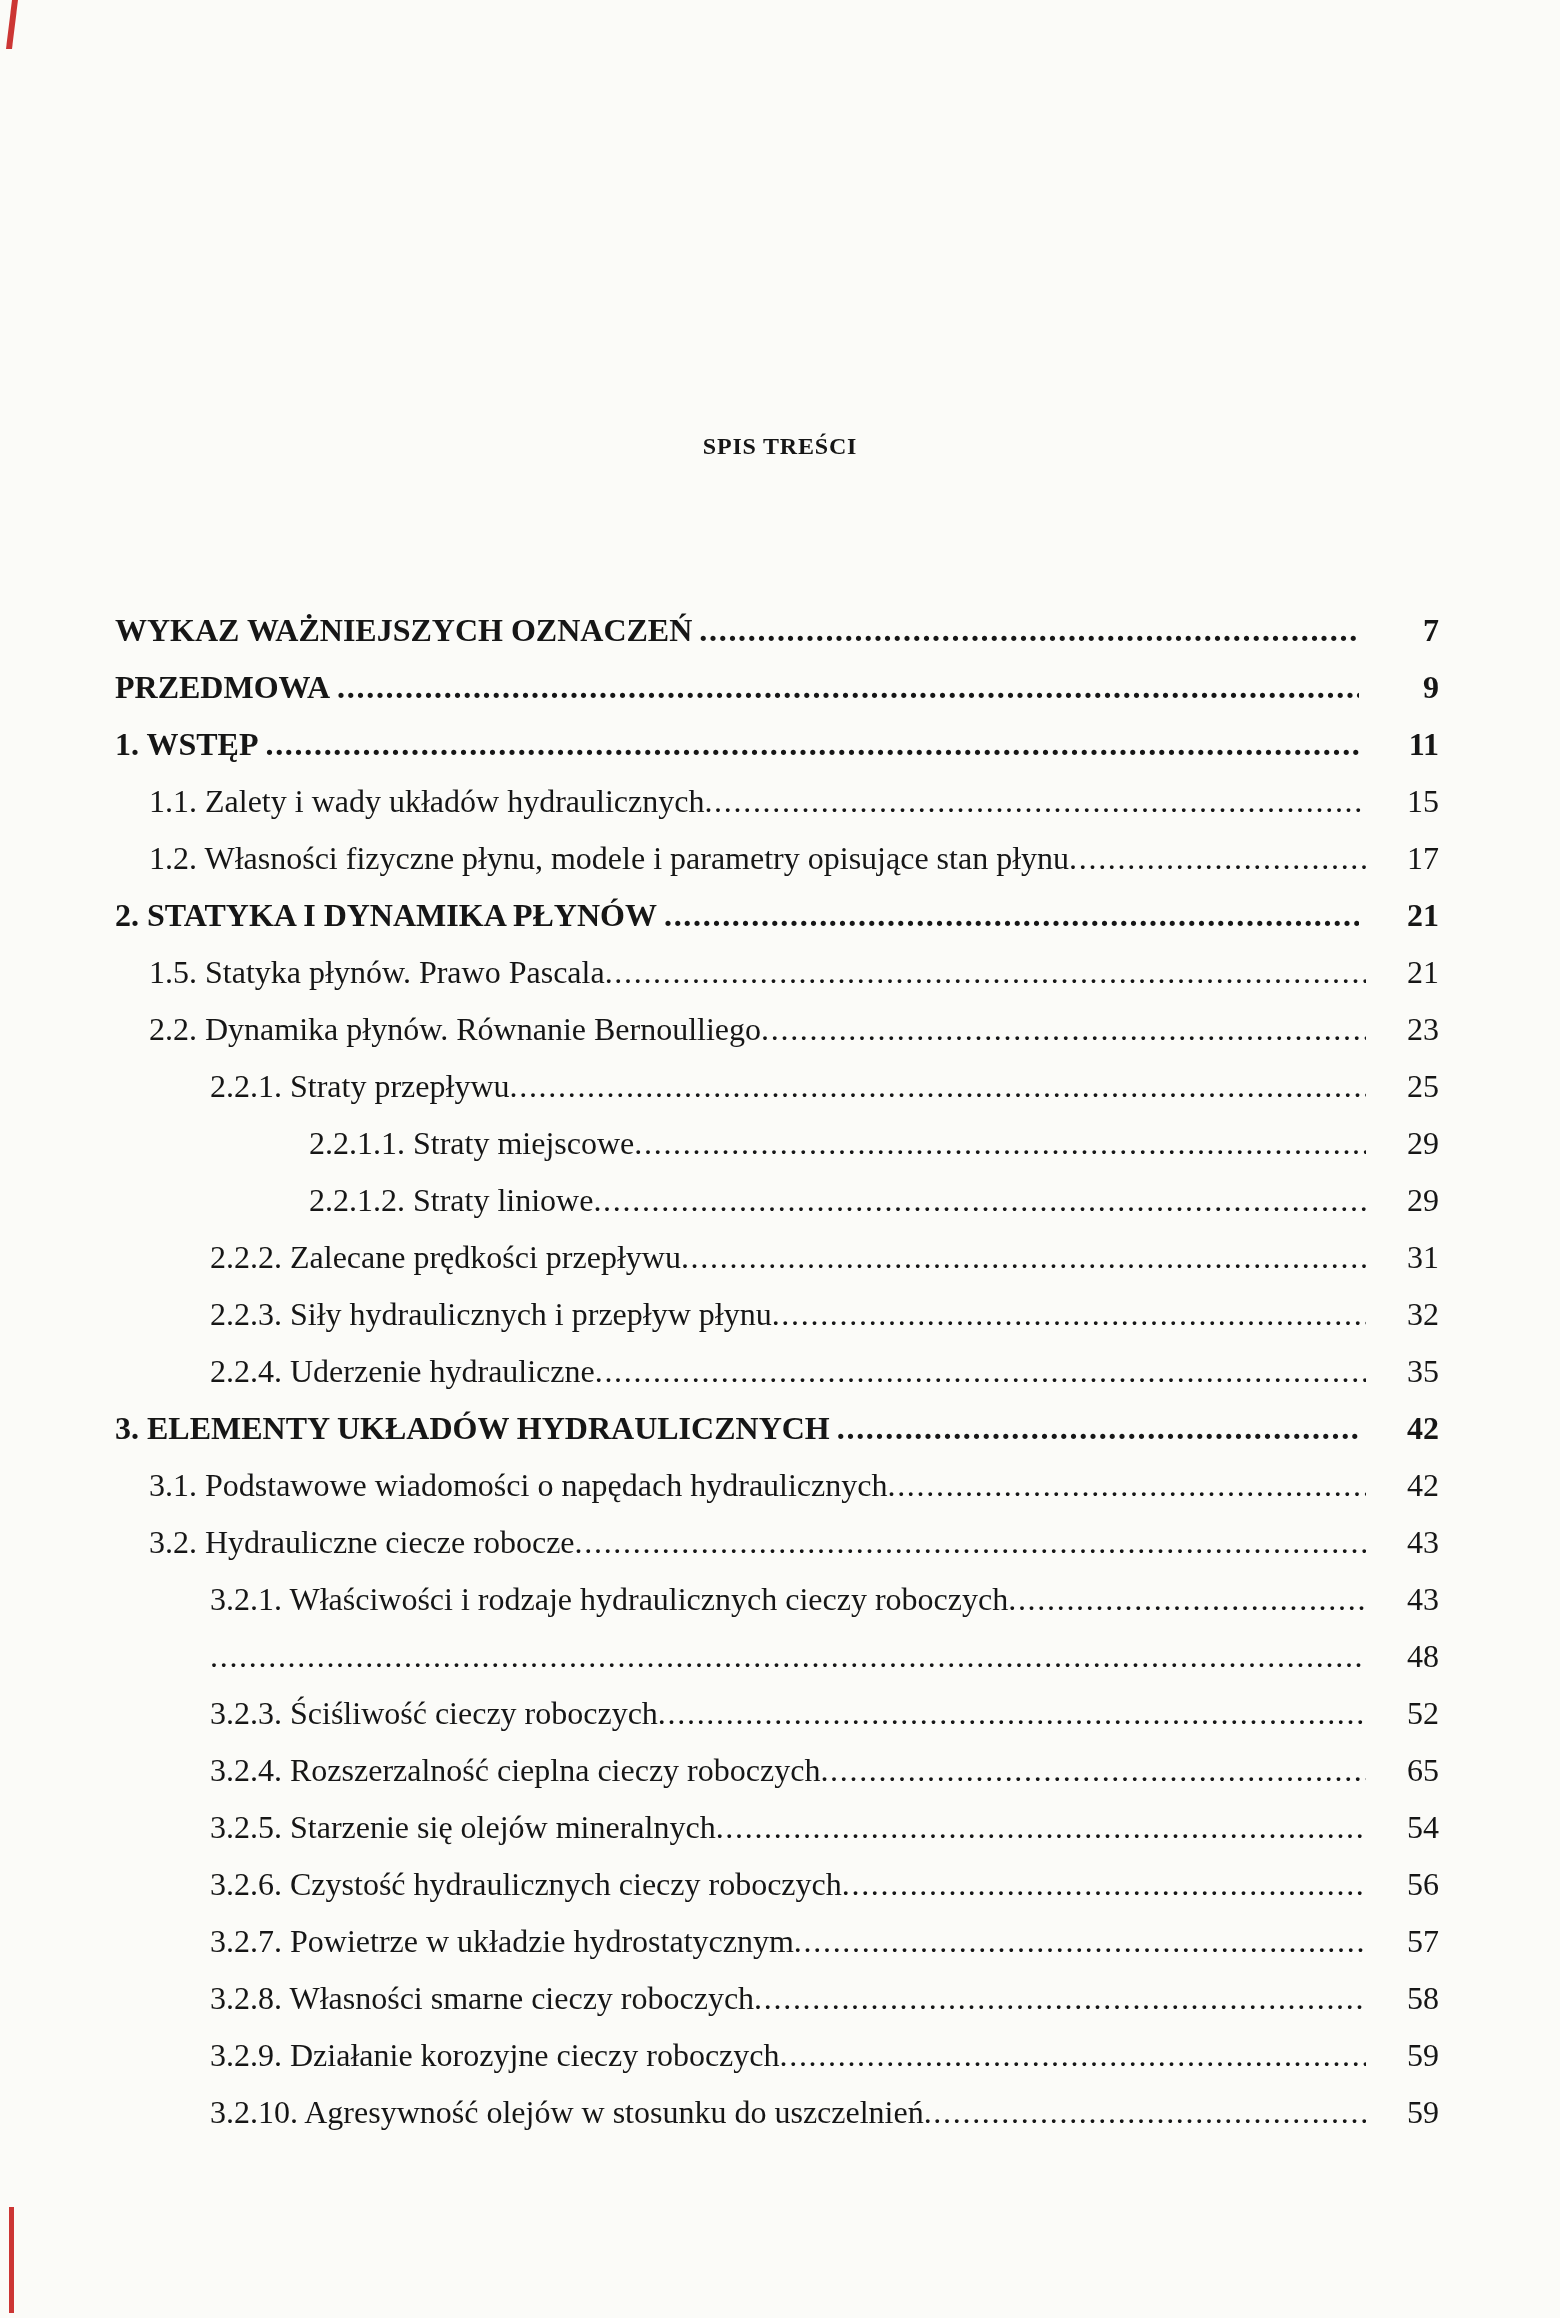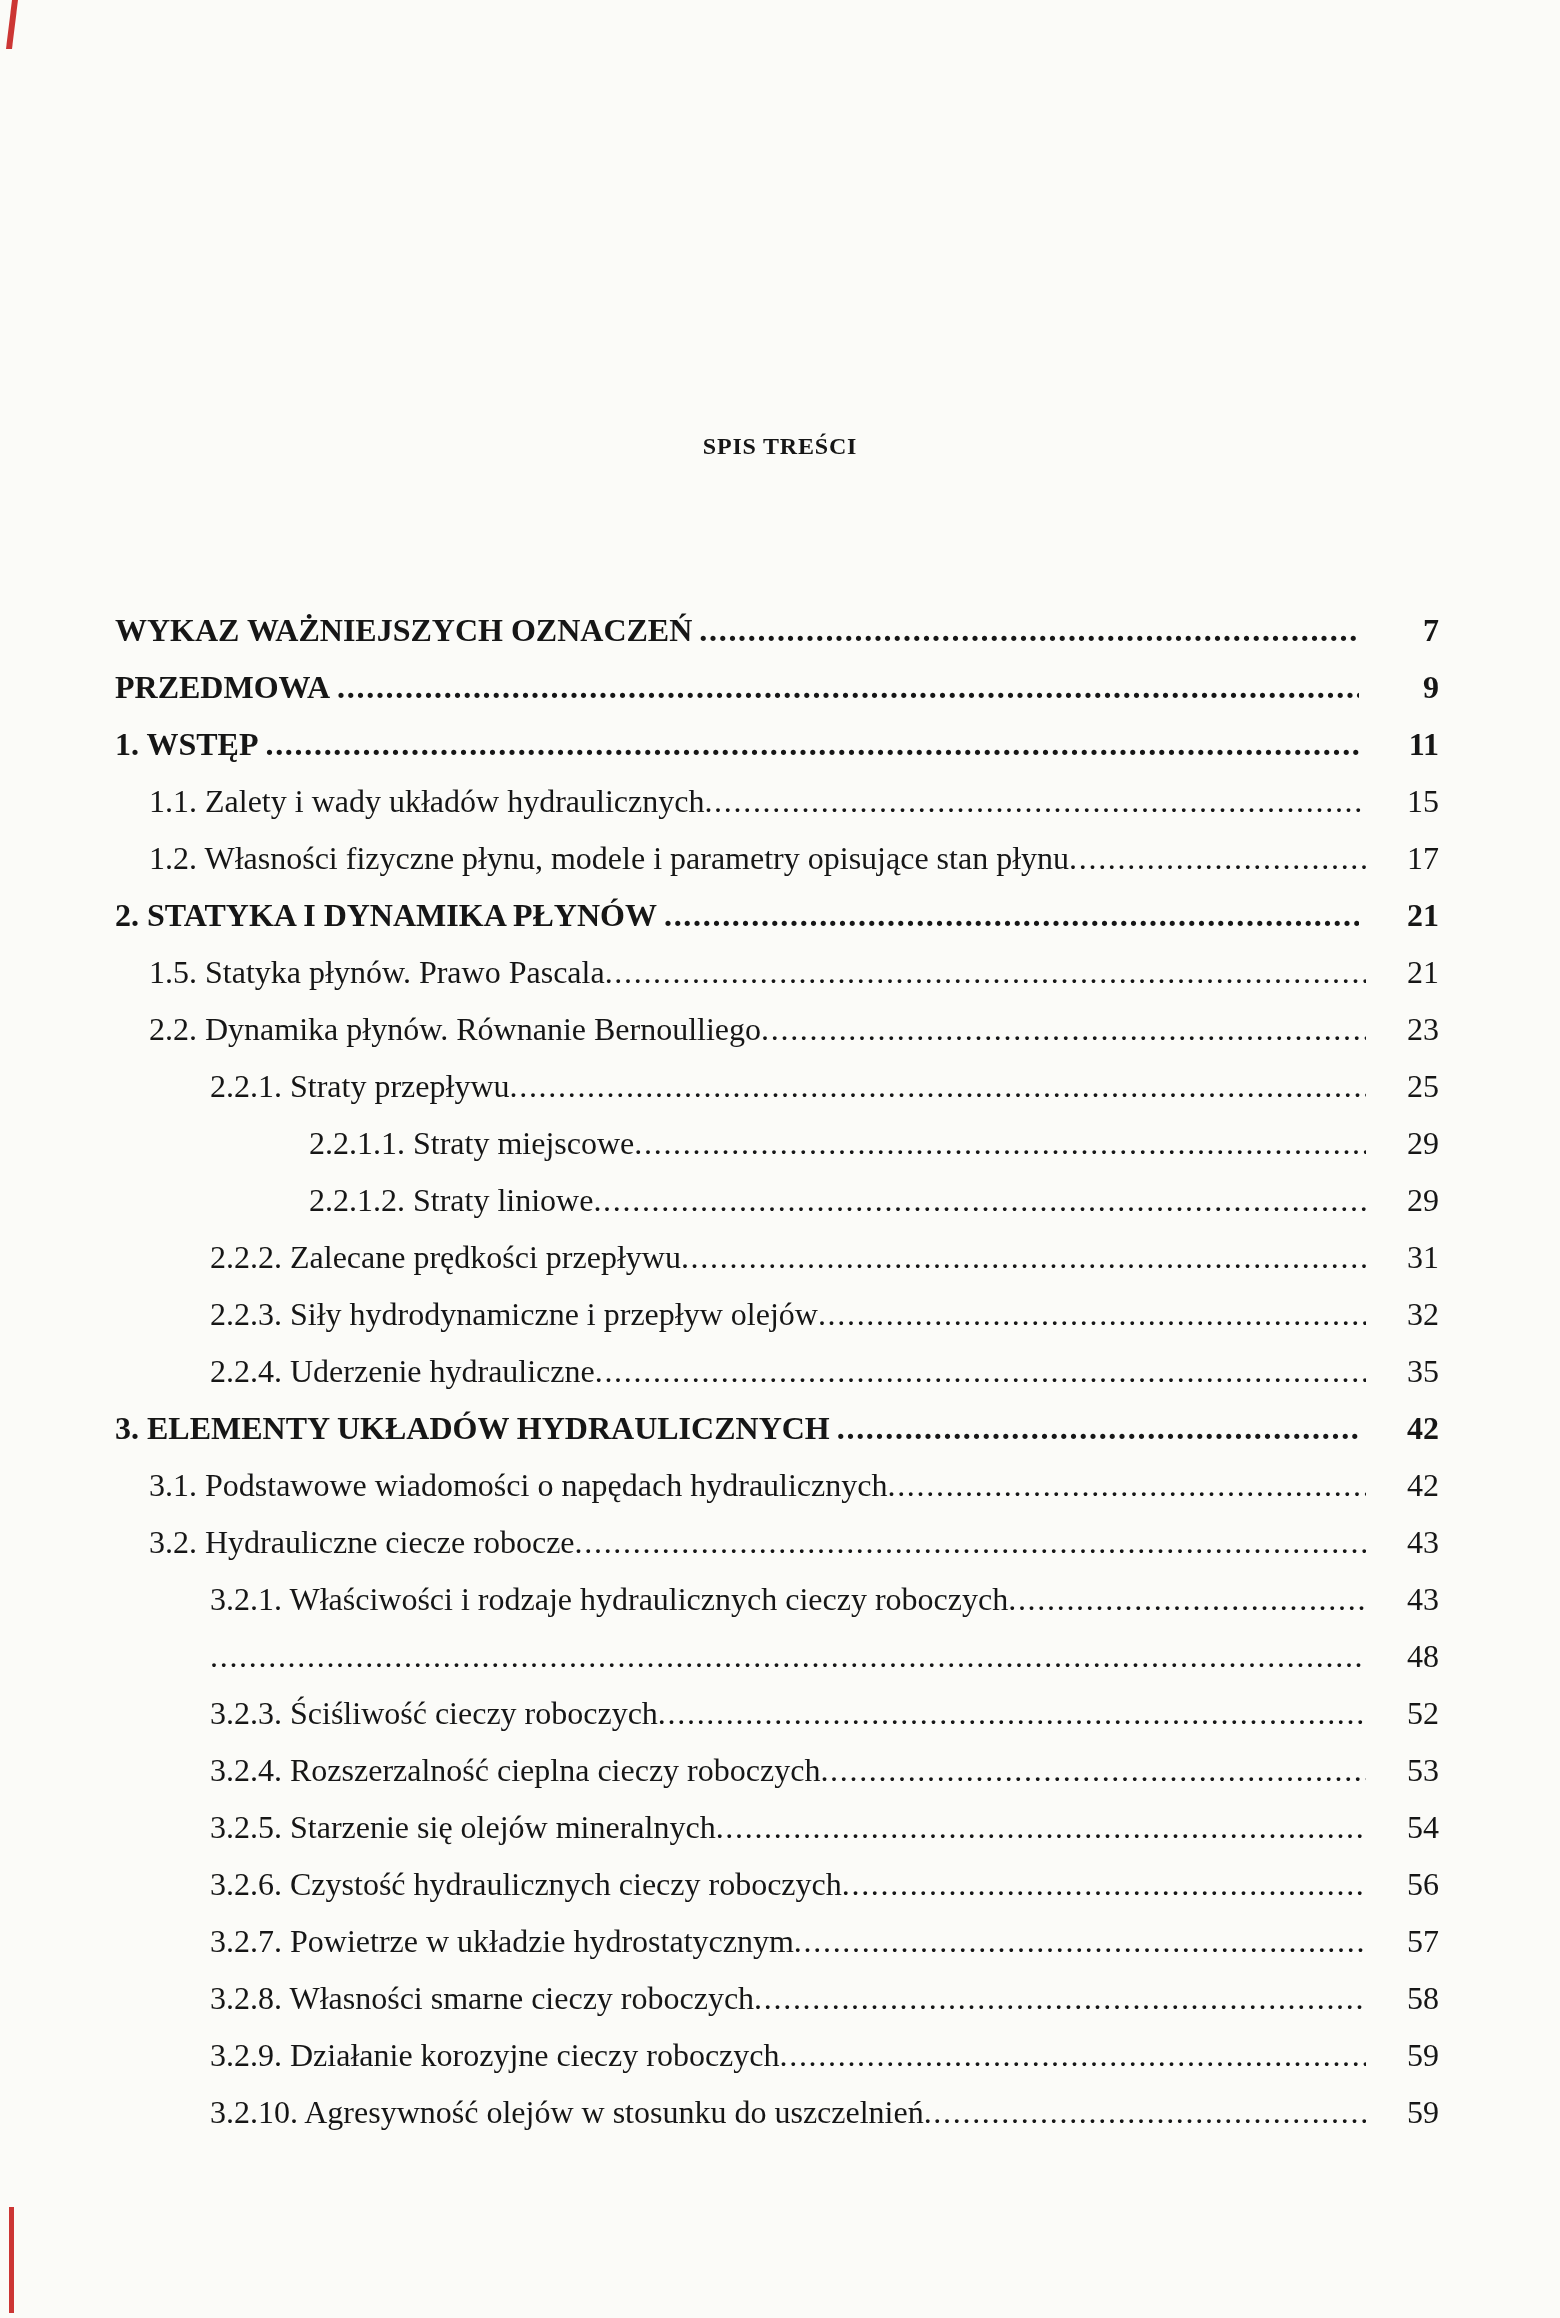--- a/index.html
+++ b/index.html
@@ -144,21 +144,21 @@
         <span class="label">2.2.1.2. Straty liniowe</span>
         <span class="dots"></span>
         <span class="pagenum">29</span>
       </div>
       <div class="toc-row level-2">
         <span class="label">2.2.2. Zalecane prędkości przepływu</span>
         <span class="dots"></span>
         <span class="pagenum">31</span>
       </div>
       <div class="toc-row level-2">
-        <span class="label">2.2.3. Siły hydrodynamiczne i przepływ olejów</span>
+        <span class="label">2.2.3. Siły hydraulicznych i przepływ płynu</span>
         <span class="dots"></span>
         <span class="pagenum">32</span>
       </div>
       <div class="toc-row level-2">
         <span class="label">2.2.4. Uderzenie hydrauliczne</span>
         <span class="dots"></span>
         <span class="pagenum">35</span>
       </div>
       <div class="toc-row level-0 bold">
         <span class="label">3. ELEMENTY UKŁADÓW HYDRAULICZNYCH</span>
@@ -185,21 +185,21 @@
         <span class="pagenum">48</span>
       </div>
       <div class="toc-row level-2">
         <span class="label">3.2.3. Ściśliwość cieczy roboczych</span>
         <span class="dots"></span>
         <span class="pagenum">52</span>
       </div>
       <div class="toc-row level-2">
         <span class="label">3.2.4. Rozszerzalność cieplna cieczy roboczych</span>
         <span class="dots"></span>
-        <span class="pagenum">53</span>
+        <span class="pagenum">65</span>
       </div>
       <div class="toc-row level-2">
         <span class="label">3.2.5. Starzenie się olejów mineralnych</span>
         <span class="dots"></span>
         <span class="pagenum">54</span>
       </div>
       <div class="toc-row level-2">
         <span class="label">3.2.6. Czystość hydraulicznych cieczy roboczych</span>
         <span class="dots"></span>
         <span class="pagenum">56</span>

